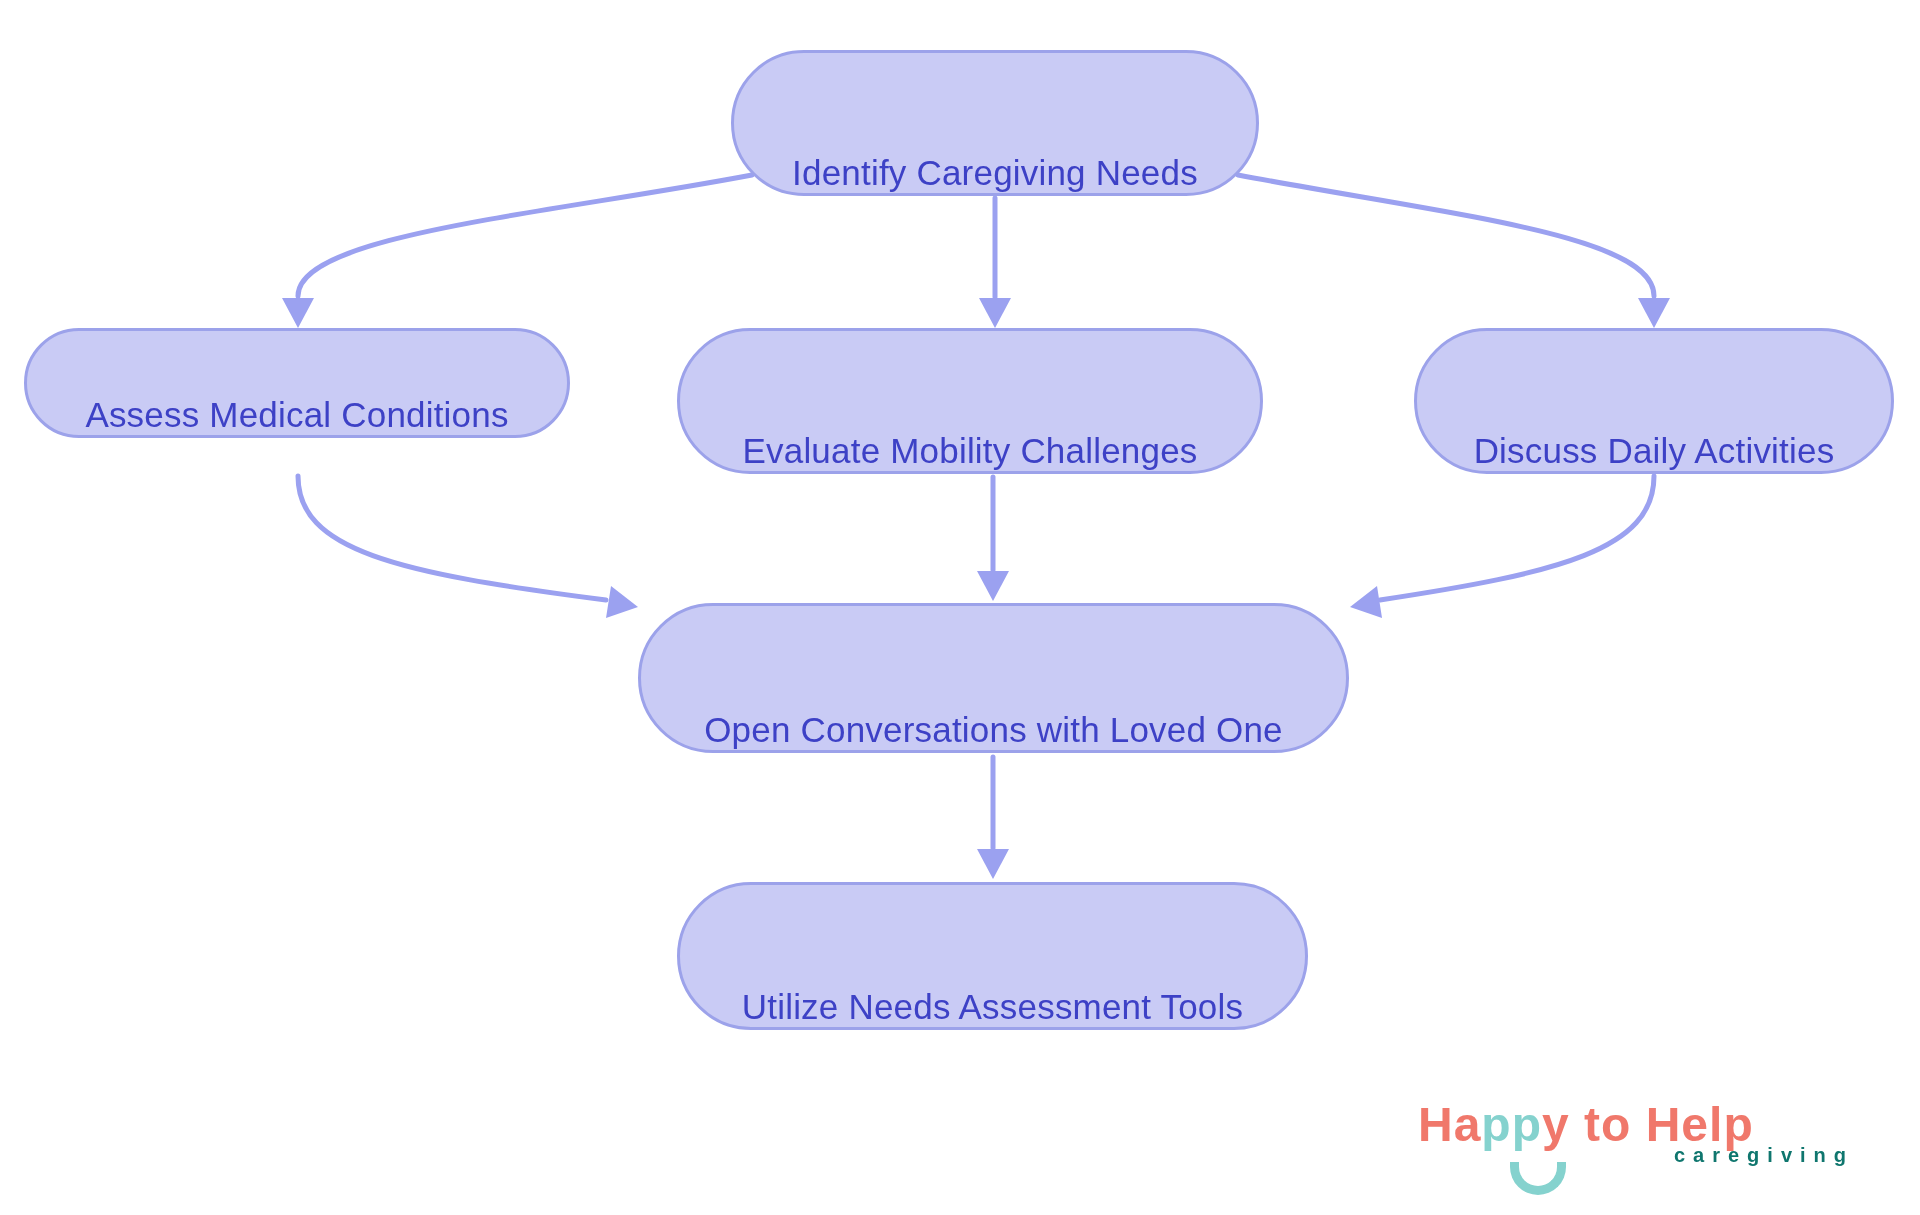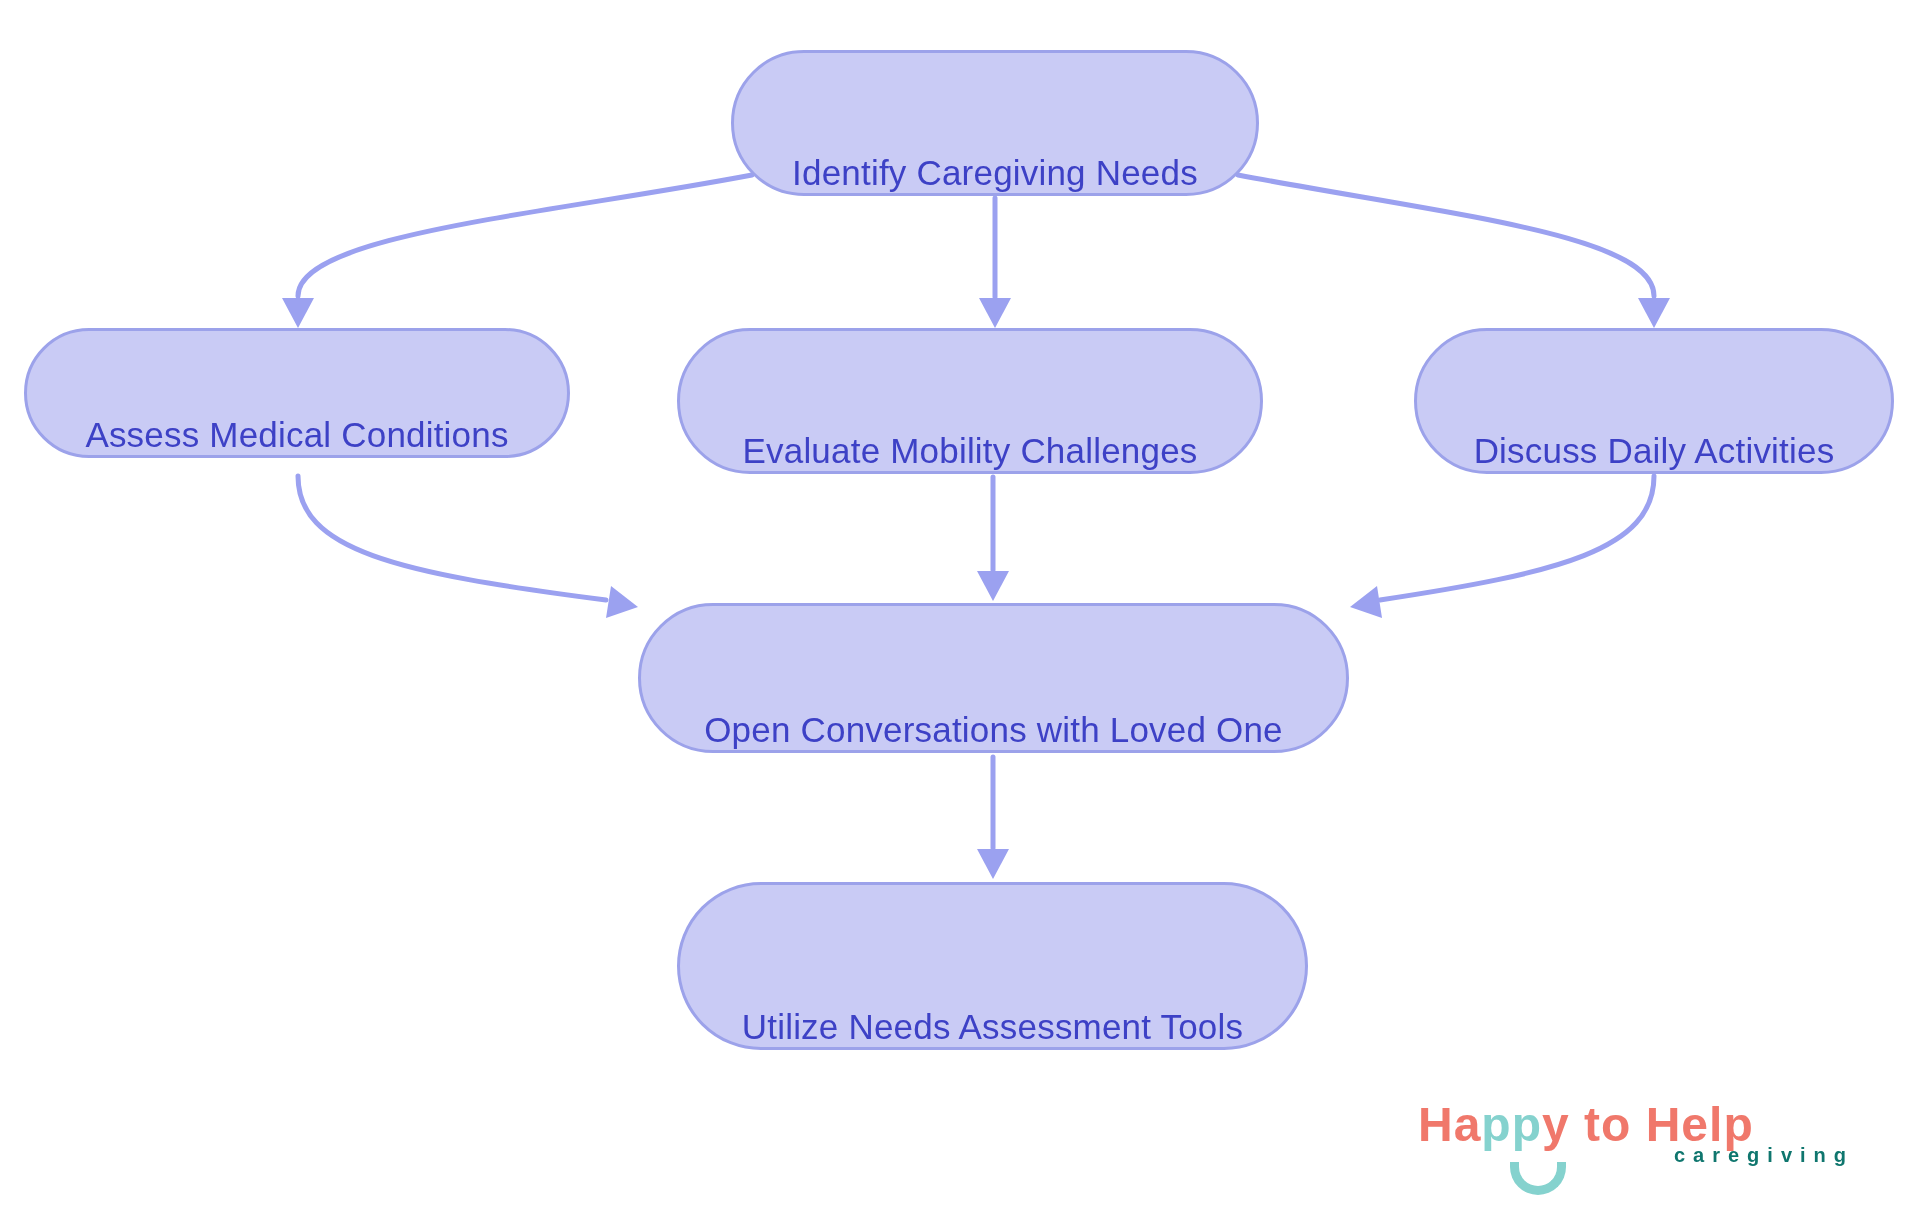--- a/index.html
+++ b/index.html
@@ -21,25 +21,25 @@
     border-radius: 90px;
     display: flex;
     align-items: flex-end;
     justify-content: center;
     color: #3d41c6;
     font-size: 35px;
     letter-spacing: 0.2px;
     white-space: nowrap;
   }
   #node-identify { left: 731px;  top: 50px;  width: 528px; height: 146px; }
-  #node-assess   { left: 24px;   top: 328px; width: 546px; height: 130px; }
+  #node-assess   { left: 24px;   top: 328px; width: 546px; height: 110px; }
   #node-evaluate { left: 677px;  top: 328px; width: 586px; height: 146px; }
   #node-discuss  { left: 1414px; top: 328px; width: 480px; height: 146px; }
   #node-open     { left: 638px;  top: 603px; width: 711px; height: 150px; }
-  #node-utilize  { left: 677px;  top: 882px; width: 631px; height: 168px; }
+  #node-utilize  { left: 677px;  top: 882px; width: 631px; height: 148px; }
 
   .logo { position: absolute; left: 1418px; top: 1100px; width: 470px; }
   .brand {
     font-size: 48px;
     font-weight: 700;
     color: #f0786b;
     white-space: nowrap;
     letter-spacing: 1px;
     line-height: 1.05;
   }

